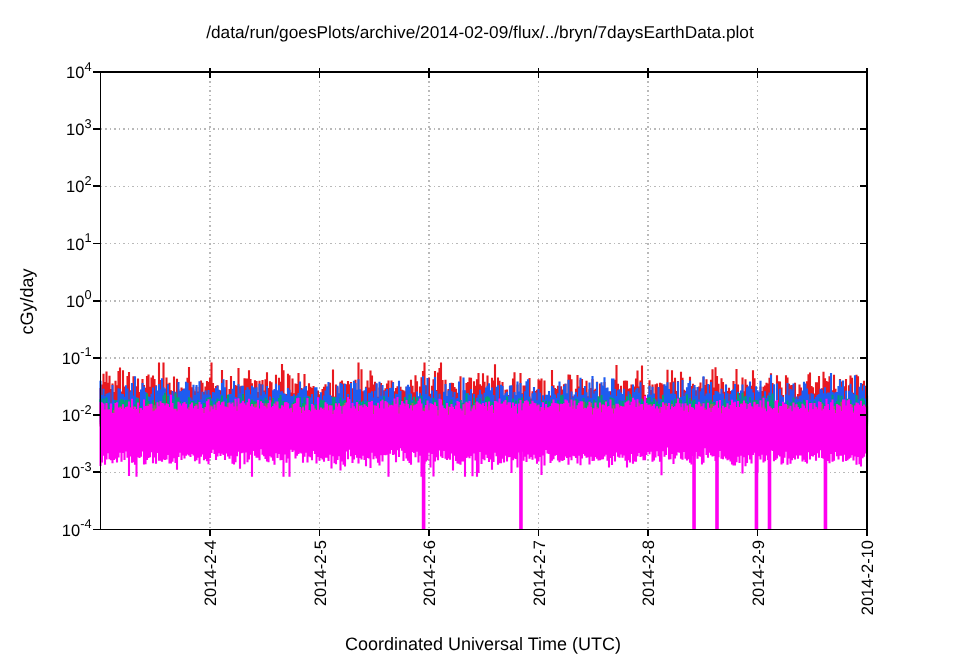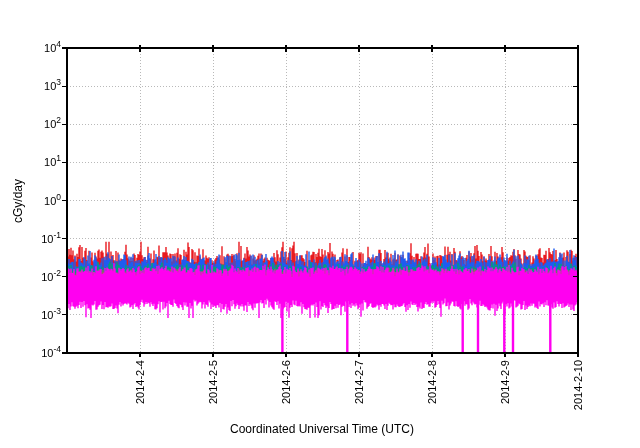--- a/index.html
+++ b/index.html
@@ -44,15 +44,16 @@
       <text x="61" y="318.875" text-anchor="end" font-size="11" font-family="&quot;Liberation Sans&quot;,sans-serif" fill="#000"><tspan>10</tspan><tspan dy="-5" font-size="8.5">-3</tspan></text>
       <text x="61" y="357" text-anchor="end" font-size="11" font-family="&quot;Liberation Sans&quot;,sans-serif" fill="#000"><tspan>10</tspan><tspan dy="-5" font-size="8.5">-4</tspan></text>
       <text x="144" y="360" text-anchor="end" font-size="11" font-family="&quot;Liberation Sans&quot;,sans-serif" fill="#000" transform="rotate(-90 144 360)">2014-2-4</text>
       <text x="217" y="360" text-anchor="end" font-size="11" font-family="&quot;Liberation Sans&quot;,sans-serif" fill="#000" transform="rotate(-90 217 360)">2014-2-5</text>
       <text x="290" y="360" text-anchor="end" font-size="11" font-family="&quot;Liberation Sans&quot;,sans-serif" fill="#000" transform="rotate(-90 290 360)">2014-2-6</text>
       <text x="363" y="360" text-anchor="end" font-size="11" font-family="&quot;Liberation Sans&quot;,sans-serif" fill="#000" transform="rotate(-90 363 360)">2014-2-7</text>
       <text x="436" y="360" text-anchor="end" font-size="11" font-family="&quot;Liberation Sans&quot;,sans-serif" fill="#000" transform="rotate(-90 436 360)">2014-2-8</text>
       <text x="509" y="360" text-anchor="end" font-size="11" font-family="&quot;Liberation Sans&quot;,sans-serif" fill="#000" transform="rotate(-90 509 360)">2014-2-9</text>
       <text x="582" y="360" text-anchor="end" font-size="11" font-family="&quot;Liberation Sans&quot;,sans-serif" fill="#000" transform="rotate(-90 582 360)">2014-2-10</text>
     </svg>
+  <div class="title">/data/run/goesPlots/archive/2014-02-09/flux/../bryn/7daysEarthData.plot</div>
   <div class="ylabel">cGy/day</div>
   <div class="xlabel">Coordinated Universal Time (UTC)</div>
 </div>
 
 </body></html>

